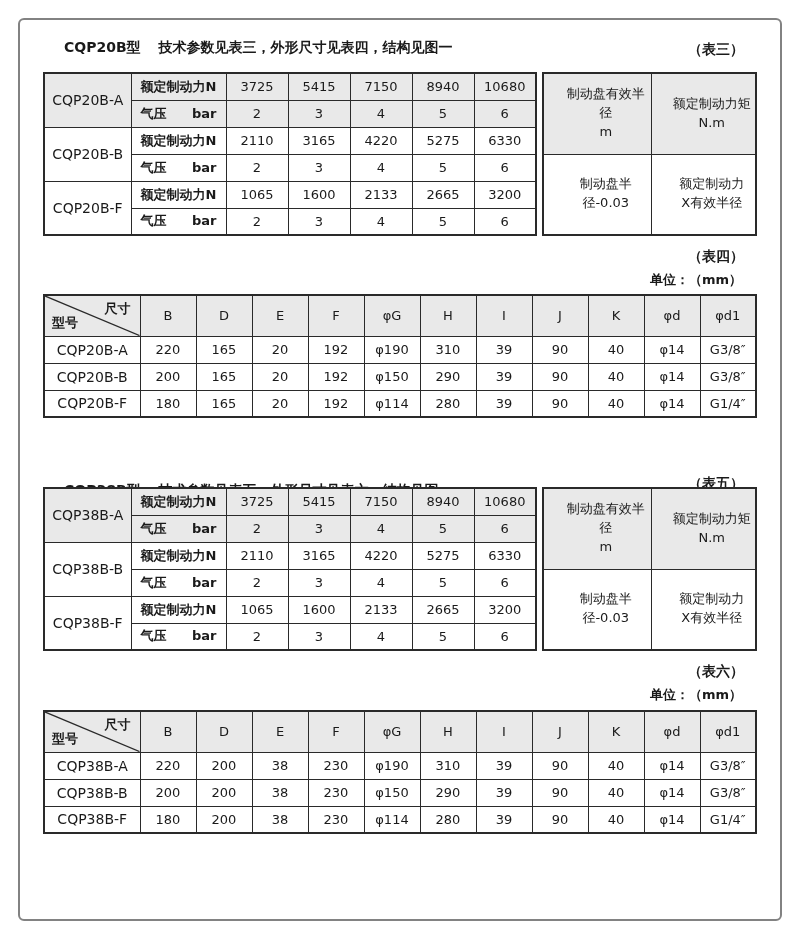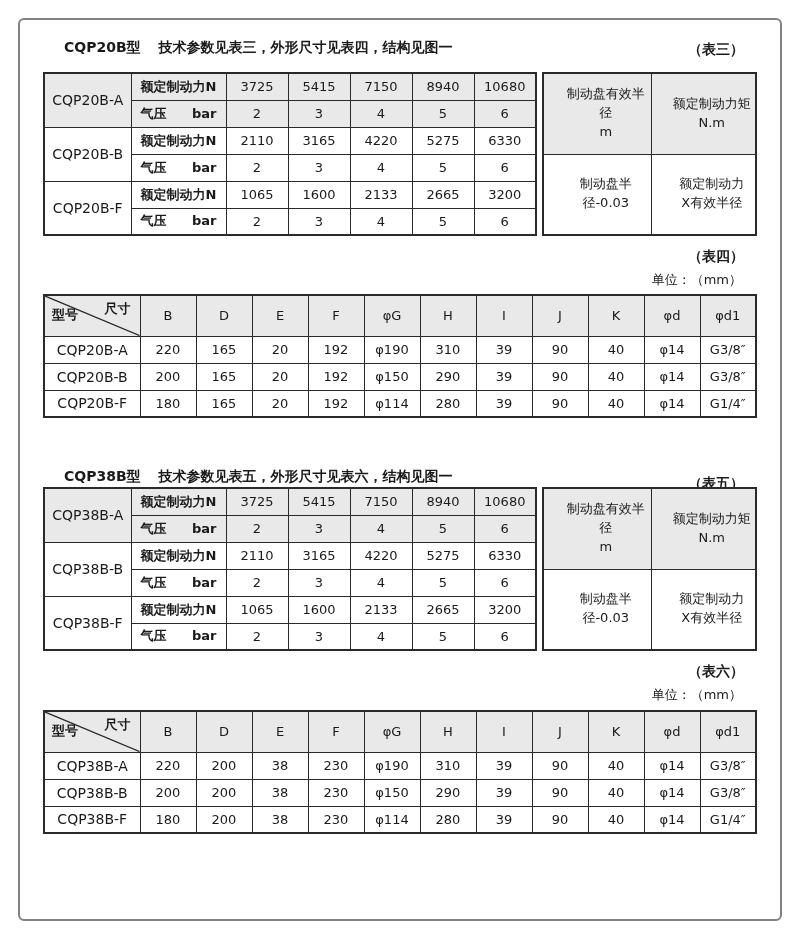--- a/index.html
+++ b/index.html
@@ -7,21 +7,21 @@
     position:relative;width:800px;height:933px;background:#ffffff;
     font-family:"DejaVu Sans","Liberation Sans",sans-serif;color:#1a1a1a;overflow:hidden;
   }
   .frame{
     position:absolute;left:18px;top:18px;width:760px;height:899px;
     border:2px solid #828282;border-radius:6px;background:#fff;
   }
   .heading{position:absolute;left:64px;font-size:14px;font-weight:bold;white-space:nowrap;text-align:right;}
   .heading .desc{margin-left:18px;}
   .side-label{position:absolute;right:56px;font-size:14px;font-weight:bold;white-space:nowrap;font-family:Liberation Serif, serif;}
-  .unit-note{position:absolute;right:58px;font-size:13px;font-weight:normal;white-space:nowrap;}
+  .unit-note{position:absolute;right:58px;font-size:13px;font-weight:bold;white-space:nowrap;}
 
   table{border-collapse:collapse;table-layout:fixed;}
   td,th{border:1px solid #2a2a2a;text-align:center;vertical-align:middle;
         font-size:13px;font-weight:normal;padding:0;overflow:hidden;}
   .g{background:#e9e9e9;}
 
   .perf-wrap{position:absolute;left:43px;display:flex;gap:5px;}
   .perf-left{width:494px;border:2px solid #2a2a2a;}
   .perf-left tr{height:27px;}
   .perf-right{width:213px;border:2px solid #2a2a2a;}
@@ -31,21 +31,21 @@
   .lblf{display:flex;justify-content:space-between;align-items:baseline;
         padding:0 9px;font-weight:bold;}
   .model-cell{font-size:14px;}
 
   .dim-table{position:absolute;left:43px;width:712px;border:2px solid #2a2a2a;}
   .dim-table tr.hdr{height:41px;}
   .dim-table tr.data{height:27px;}
   .diag{position:relative;padding:16px;}
   .diag svg{position:absolute;left:0;top:0;width:100%;height:100%;}
   .diag .dtop{position:absolute;top:4px;right:9px;font-weight:bold;font-size:13px;}
-  .diag .dbot{position:absolute;bottom:12px;left:7px;font-weight:bold;font-size:13px;}
+  .diag .dbot{position:absolute;bottom:4px;left:7px;font-weight:bold;font-size:13px;}
 </style>
 </head>
 <body>
 
 <div class="sheet">
   <div class="frame"></div>
 
   <div class="heading" style="top:39px;">
     <span>CQP20B型</span><span class="desc">技术参数见表三，外形尺寸见表四，结构见图一</span>
   </div>
@@ -231,21 +231,21 @@
       <td>280</td>
       <td>39</td>
       <td>90</td>
       <td>40</td>
       <td>φ14</td>
       <td>G1/4″</td>
     </tr>
   </tbody>
     </table>
 
-  <div class="heading" style="top:468px;">
+  <div class="heading" style="top:482px;">
     <span>CQP38B型</span><span class="desc">技术参数见表五，外形尺寸见表六，结构见图一</span>
   </div>
   <div class="side-label" style="top:459px;margin-top:16px;">（表五）</div>
 
   <div class="perf-wrap" style="top:487px;">
     <table class="perf-left">
       <colgroup>
           <col style="width:87px">
           <col style="width:95px">
           <col style="width:62px">

